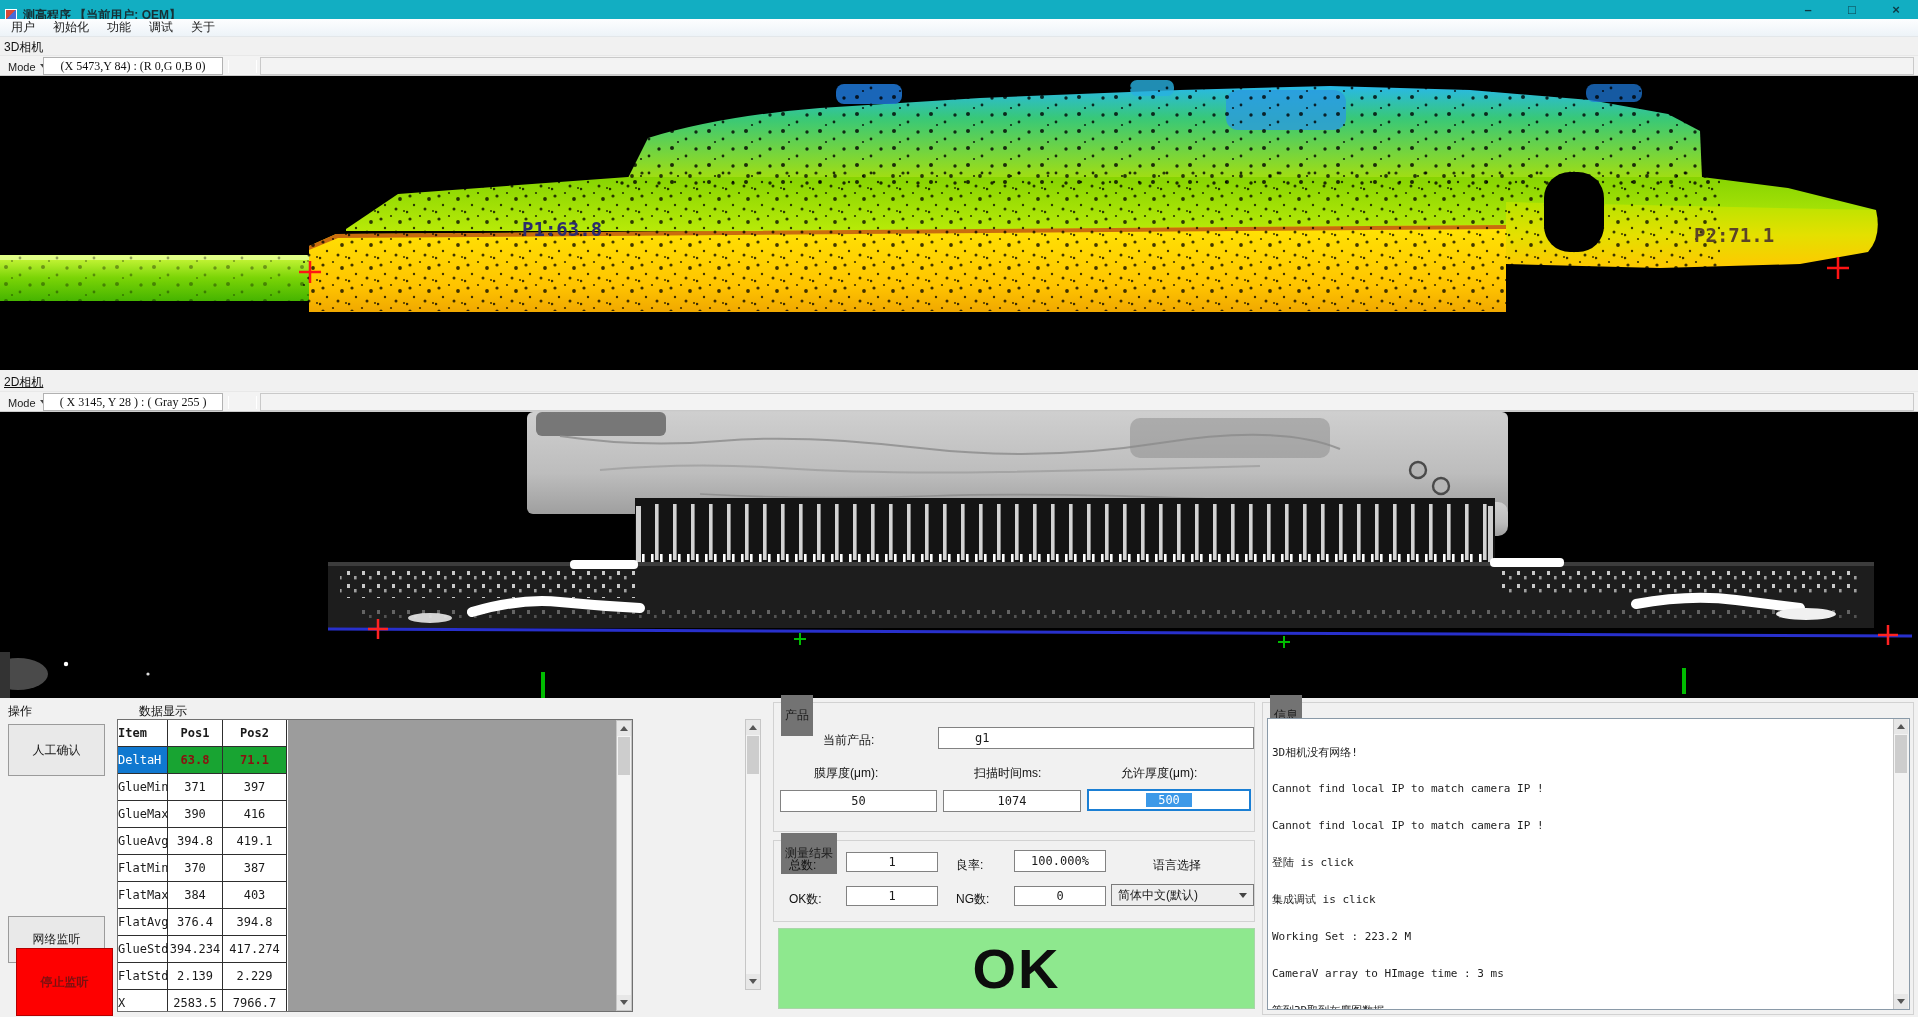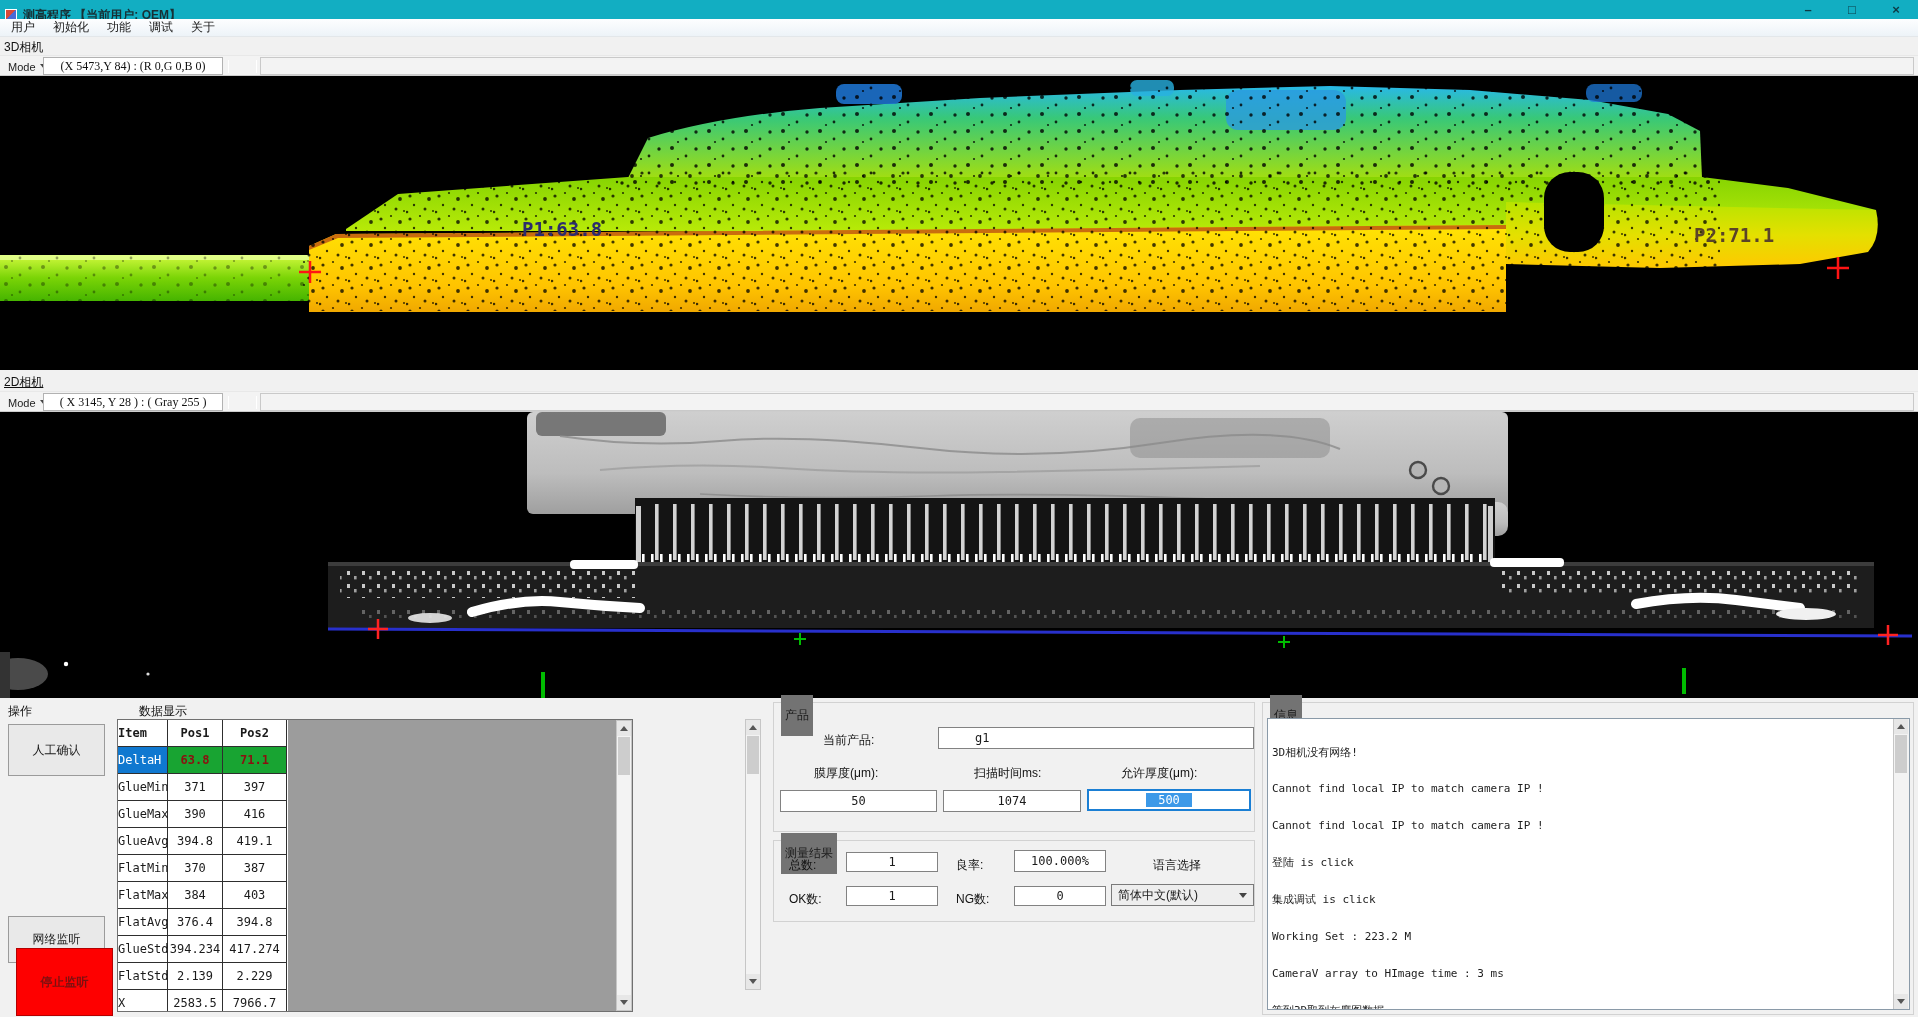--- a/index.html
+++ b/index.html
@@ -389,20 +389,21 @@
     <span class="flabel" style="left:15px; top:50px;">OK数:</span>
     <div class="tbox" style="left:72px; top:45px; width:92px; height:20px;">1</div>
     <span class="flabel" style="left:182px; top:50px;">NG数:</span>
     <div class="tbox" style="left:240px; top:45px; width:92px; height:20px;">0</div>
     <div class="combo" style="left:337px; top:43px; width:143px;">
       <span>简体中文(默认)</span>
       <span class="tri-down"></span>
     </div>
   </div>
 
+  <div id="ok-banner">OK</div>
 
   <div class="groupbox" style="left:1262px; top:702px; width:652px; height:313px;">
     <span class="gb-label">信息</span>
   </div>
   <div id="log">
     <div id="log-lines">
       <div>3D相机没有网络!</div>
       <div>Cannot find local IP to match camera IP !</div>
       <div>Cannot find local IP to match camera IP !</div>
       <div>登陆 is click</div>

